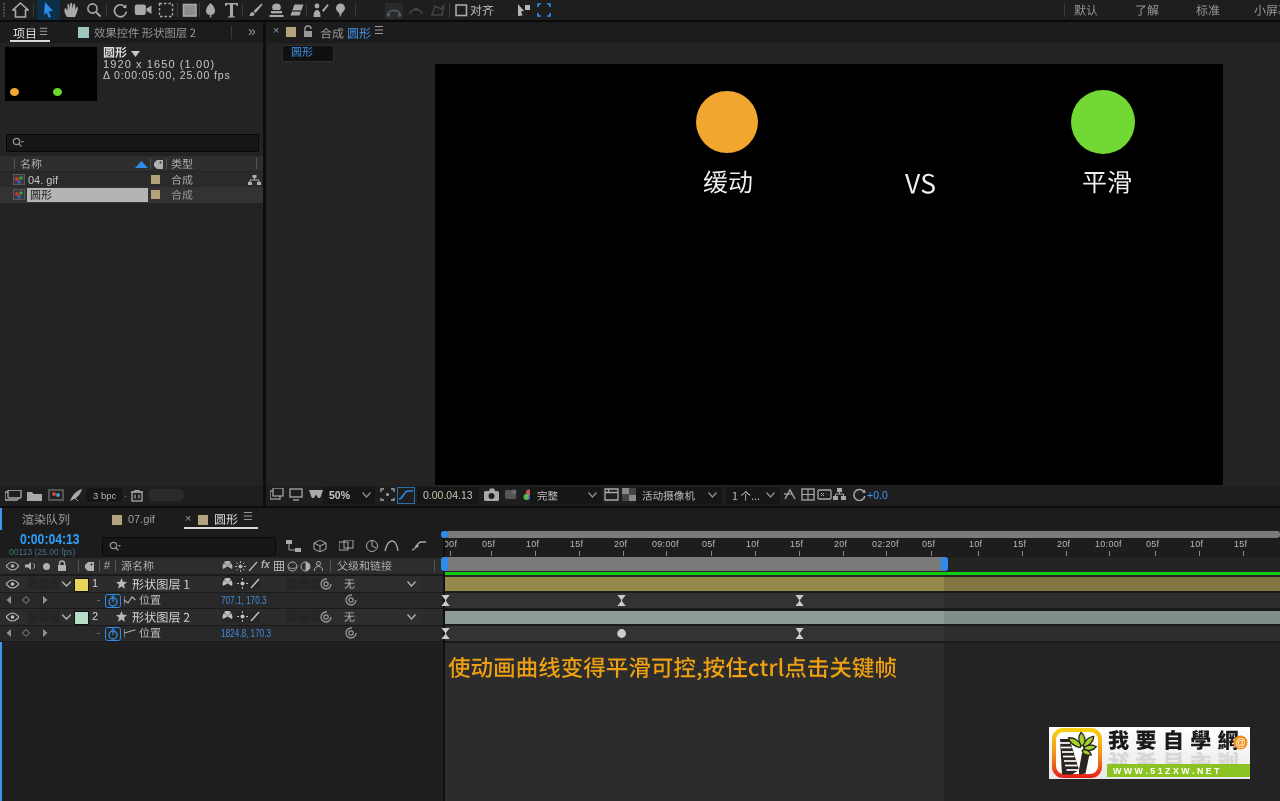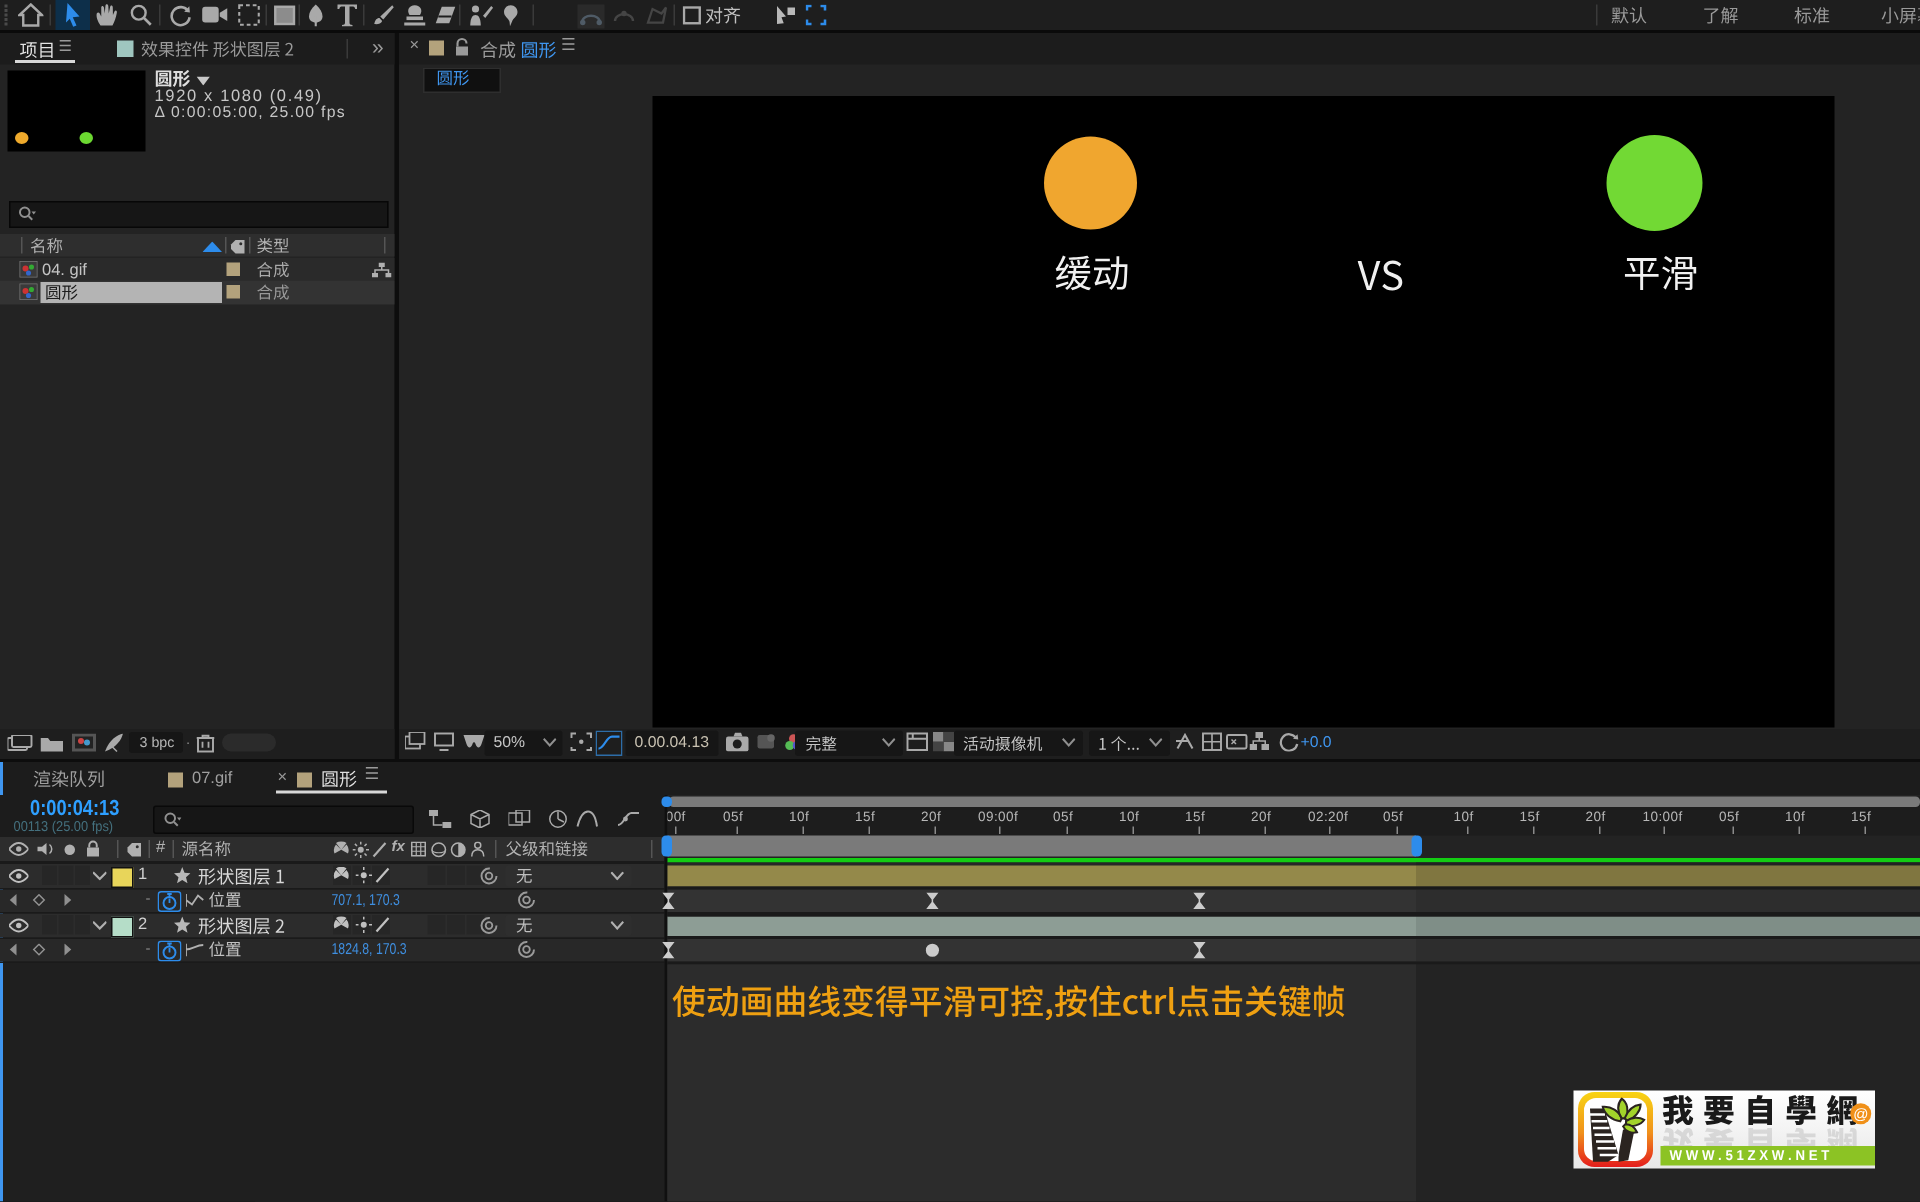--- a/index.html
+++ b/index.html
@@ -142,21 +142,21 @@
 <div class="a" style="left:248px;top:24px;font-size:14px;color:#9a9a9a;font-weight:400;white-space:pre;">»</div>
 <div class="a" style="left:5px;top:47px;width:92px;height:54px;background:#000;"></div>
 <div class="a" style="left:10px;top:88px;width:9px;height:8px;background:#efaa2c;border-radius:50%;"></div>
 <div class="a" style="left:53px;top:88px;width:9px;height:8px;background:#6cd831;border-radius:50%;"></div>
 <svg class="a" style="left:103px;top:46px;" width="24" height="13" viewBox="0 0 2000 1050">
     <path fill="#dedede" transform="translate(0,880) scale(1,-1)" d="M370 605H625V557H370ZM266 681V480H735V681ZM451 327V272C451 230 430 171 192 136C215 114 243 73 256 47C512 101 555 192 555 269V327ZM529 136C598 111 698 70 746 46L790 132C738 156 639 192 573 213ZM247 439V193H353V350H641V203H752V439ZM72 816V-89H187V-58H811V-89H933V816ZM187 38V717H811V38Z M1822 835C1766 754 1656 673 1564 627C1594 604 1629 568 1649 542C1752 602 1861 690 1936 789ZM1843 560C1784 474 1672 388 1578 337C1608 314 1642 279 1662 253C1765 317 1876 412 1953 514ZM1860 293C1792 170 1660 68 1526 10C1556 -16 1591 -57 1610 -87C1757 -12 1889 103 1974 249ZM1375 680V464H1260V680ZM1032 464V353H1147C1142 220 1117 88 1020 -15C1047 -33 1089 -73 1108 -97C1227 26 1254 189 1259 353H1375V-89H1492V353H1589V464H1492V680H1576V791H1050V680H1148V464Z"></path>
   </svg>
 <svg class="a" style="left:131px;top:51px;" width="9" height="6">
     <path d="M0 0 L9 0 L4.5 6 Z" fill="#c8c8c8"></path>
   </svg>
-<div class="a" style="left:103px;top:59px;font-size:11px;color:#c6c6c6;font-weight:400;white-space:pre;letter-spacing:1.1px;">1920 x 1080 (0.49)</div>
+<div class="a" style="left:103px;top:59px;font-size:11px;color:#c6c6c6;font-weight:400;white-space:pre;letter-spacing:1.1px;">1920 x 1650 (1.00)</div>
 <div class="a" style="left:103px;top:70px;font-size:10.5px;color:#c6c6c6;font-weight:400;white-space:pre;letter-spacing:0.85px;">Δ 0:00:05:00, 25.00 fps</div>
 <div class="a" style="left:6px;top:134px;width:251px;height:16px;background:#161616;border:1px solid #070707;"></div>
 <svg class="a" style="left:12px;top:137px;" width="12" height="11">
     <circle cx="4.5" cy="4.5" r="3.2" fill="none" stroke="#909090" stroke-width="1.3"></circle>
     <path d="M7 7 L9.5 9.5" stroke="#909090" stroke-width="1.3"></path>
     <path d="M9 4 l3 0 l-1.5 2 z" fill="#909090"></path>
   </svg>
 <div class="a" style="left:0px;top:156px;width:263px;height:15px;background:#2e2e2e;"></div>
 <div class="a" style="left:14px;top:158px;width:1px;height:11px;background:#555;"></div>
 <svg class="a" style="left:20px;top:158px;" width="22" height="12" viewBox="0 0 2000 1050">
@@ -270,21 +270,21 @@
     <rect x="3" y="0" width="10" height="8" fill="#1e1e1e" stroke="#a9a9a9" stroke-width="1.2"></rect>
   </svg>
 <svg class="a" style="left:289px;top:488px;" width="15" height="13">
     <rect x="1" y="1" width="12" height="8" fill="none" stroke="#a9a9a9" stroke-width="1.3"></rect>
     <path d="M4 12 L10 12" stroke="#a9a9a9" stroke-width="1.3"></path>
   </svg>
 <svg class="a" style="left:308px;top:488px;" width="16" height="13">
     <path d="M1 2 L15 2 L13 8 C12 11 10 11 9 8 C8.6 6.5 7.4 6.5 7 8 C6 11 4 11 3 8 Z" fill="#a9a9a9"></path>
   </svg>
 <div class="a" style="left:323px;top:487px;width:52px;height:17px;background:#161616;border-radius:2px;"></div>
-<div class="a" style="left:329px;top:490px;font-size:10.5px;color:#c6c6c6;font-weight:400;white-space:pre;">50%</div>
+<div class="a" style="left:329px;top:490px;font-size:10.5px;color:#c6c6c6;font-weight:700;white-space:pre;">50%</div>
 <svg class="a" style="left:362px;top:492px;" width="9" height="6">
     <path d="M0.5 0.5 L4.5 5 L8.5 0.5" stroke="#8f8f8f" fill="none" stroke-width="1.3"></path>
   </svg>
 <svg class="a" style="left:380px;top:488px;" width="15" height="13">
     <path d="M1 4 L1 1 L4 1 M11 1 L14 1 L14 4 M14 10 L14 12 L11 12 M4 12 L1 12 L1 10" stroke="#a9a9a9" fill="none" stroke-width="1.3"></path>
     <circle cx="7.5" cy="6.5" r="1.5" fill="#a9a9a9"></circle>
   </svg>
 <svg class="a" style="left:397px;top:487px;" width="18" height="17">
     <rect x="0.5" y="0.5" width="17" height="16" fill="none" stroke="#2d6da8" stroke-width="1"></rect>
     <path d="M2 12 C6 12 7 4 11 4 L16 4" stroke="#2d8ceb" fill="none" stroke-width="1.5"></path>

